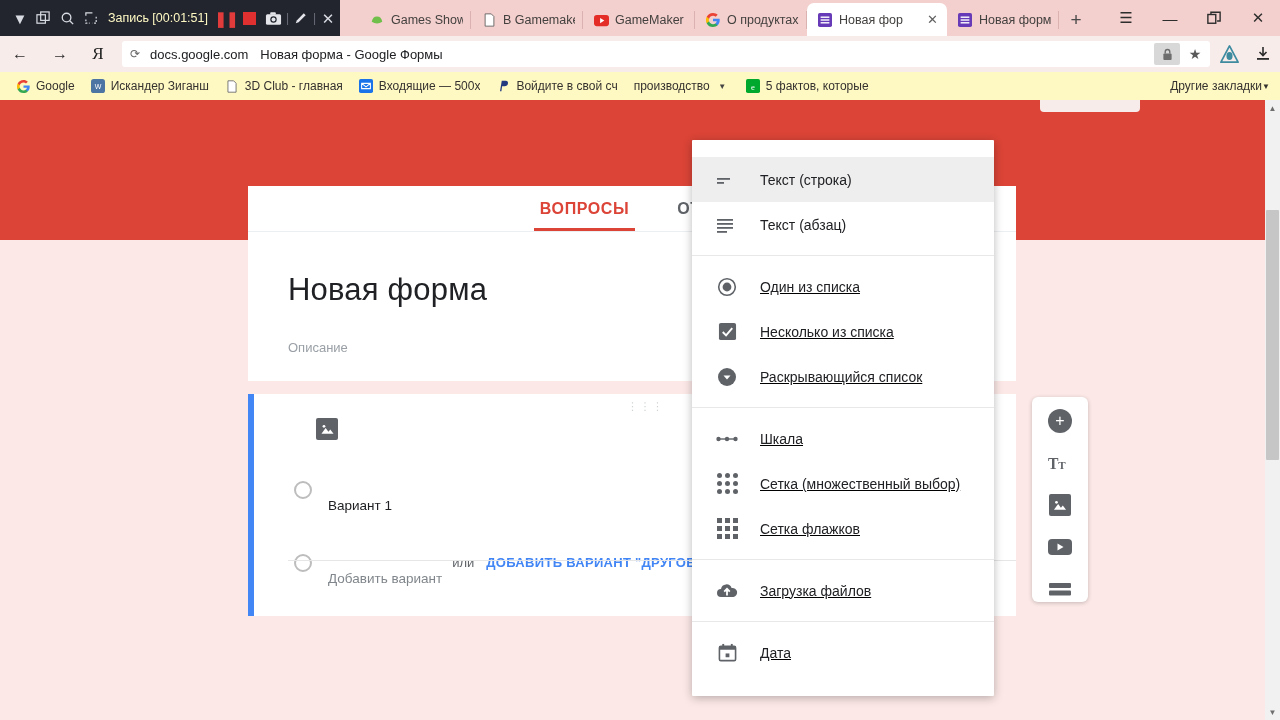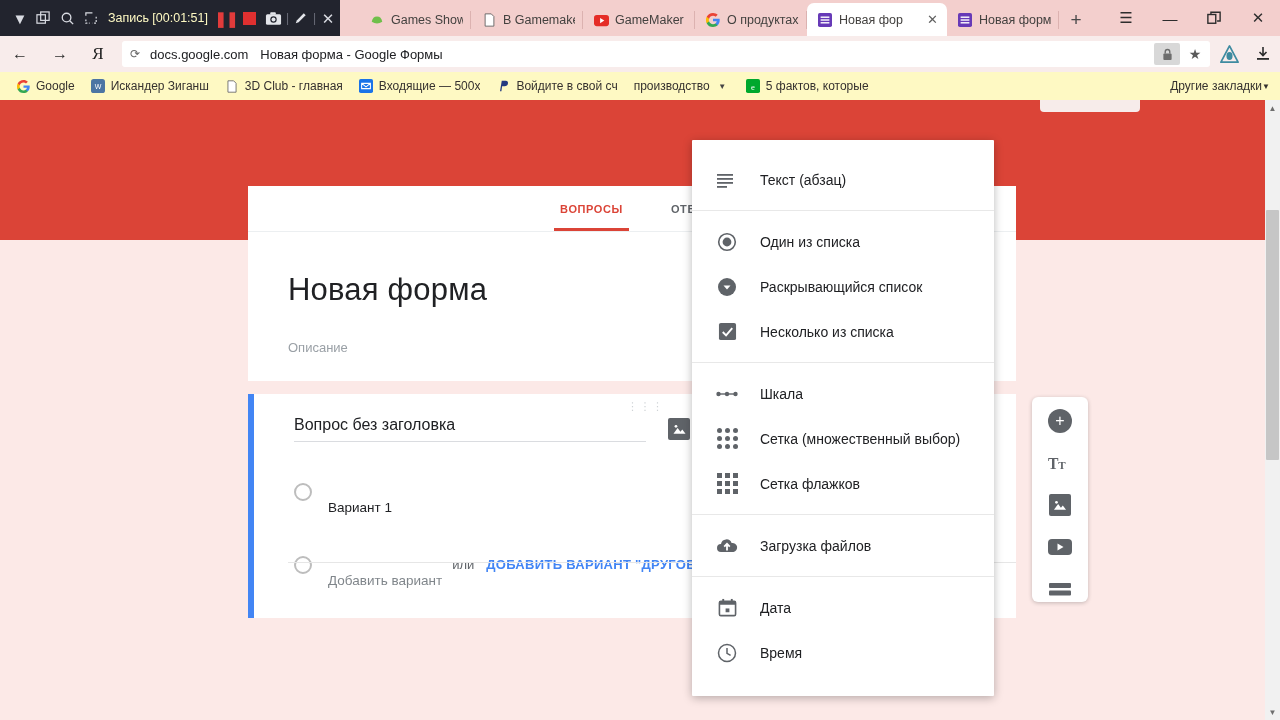--- a/index.html
+++ b/index.html
@@ -117,21 +117,21 @@
   .formwrap {
     position: absolute; top: 83px; left: 248px; width: 768px;
   }
   .formtabs {
     height: 48px; background: #fff; display: flex; align-items: stretch; justify-content: center;
     border-top: 3px solid #db4437;
     position: relative;
   }
   .ftab {
     display: flex; align-items: center; justify-content: center; padding: 0 24px;
-    font-size: 11px; letter-spacing: .6px; color: #5f6368; font-weight: 600;
+    font-size: 16px; letter-spacing: .6px; color: #5f6368; font-weight: 600;
     position: relative;
   }
   .ftab.sel { color: #db4437; }
   .ftab.sel::after {
     content:""; position: absolute; left: 18px; right: 18px; bottom: 0; height: 3px; background: #db4437;
   }
   .formhead {
     background: #fff; border-top: 1px solid #eceff1;
     padding: 40px 40px 26px 40px; min-height: 133px;
   }
@@ -185,21 +185,21 @@
           display:flex;align-items:center;justify-content:center; font-size: 16px; line-height:1;}
   .sq { width: 22px; height: 22px; border-radius: 2px; background: #5f6368; color:#fff;
         display:flex;align-items:center;justify-content:center; }
 
   
   .menu {
     position: absolute; left: 692px; top: 140px; width: 302px; height: 556px;
     background: #fff; box-shadow: 0 2px 10px rgba(0,0,0,.28); border-radius: 1px;
     padding-top: 9px;
   }
-  .mgroup + .mgroup { border-top: 1px solid #e8e8e8; }
+  .mgroup + .mgroup { border-top: 1px solid #e8e8e8; text-decoration: underline; }
   .mgroup { padding: 8px 0; }
   .mitem {
     height: 45px; display: flex; align-items: center; padding-left: 24px; gap: 22px;
   }
   .mitem.hl { background: #eeeeee; }
   .mitem .mlabel { font-size: 14px; color: #202124; }
   .micon { width: 22px; height: 22px; flex: 0 0 22px; display:flex; align-items:center; justify-content:center;
            color: #5f6368; }
   .dotgrid { display: grid; grid-template-columns: repeat(3, 5px); gap: 3px; }
   .dotgrid i { width: 5px; height: 5px; background: #5f6368; border-radius: 50%; display:block;}
@@ -447,21 +447,20 @@
       <div class="formhead">
         <div class="form-title">Новая форма</div>
         <div class="form-desc">Описание</div>
       </div>
 
       <div class="qcard">
         <div class="qdrag">
             <div>⋮⋮⋮</div>
           </div>
         <div class="qtitle-row">
-          <div class="qtitle">Вопрос без заголовка</div>
           <div class="qimg-btn">
             <svg width="15" height="13" viewBox="0 0 16 14">
                 <rect x="0" y="0" width="16" height="14" rx="1" fill="#5f6368"></rect>
                 <path d="M1.5 11.5 L6 5.5 L9 9.5 L11 7 L14.5 11.5 Z" fill="#fff"></path>
                 <circle cx="4.2" cy="3.6" r="1.5" fill="#fff"></circle>
               </svg>
           </div>
         </div>
         <div class="opt-row">
           <span class="radio"></span>
@@ -515,20 +514,29 @@
             <rect x="1" y="11.5" width="22" height="5" rx="1" fill="#5f6368"></rect>
           </svg>
       </div>
     </div>
 
   </div>
 
   <div class="menu">
 
     <div class="mgroup">
+      <div class="mitem hl">
+        <span class="micon">
+          <svg width="20" height="14" viewBox="0 0 20 14">
+              <rect x="0" y="5" width="13" height="1.8" fill="#5f6368"></rect>
+              <rect x="0" y="9" width="7" height="1.8" fill="#5f6368"></rect>
+            </svg>
+        </span>
+        <span class="mlabel">Текст (строка)</span>
+      </div>
       <div class="mitem">
         <span class="micon">
           <svg width="20" height="16" viewBox="0 0 20 16">
               <rect x="0" y="2" width="16" height="1.8" fill="#5f6368"></rect>
               <rect x="0" y="6" width="16" height="1.8" fill="#5f6368"></rect>
               <rect x="0" y="10" width="16" height="1.8" fill="#5f6368"></rect>
               <rect x="0" y="14" width="10" height="1.8" fill="#5f6368"></rect>
             </svg>
         </span>
         <span class="mlabel">Текст (абзац)</span>
@@ -540,35 +548,35 @@
         <span class="micon">
           <svg width="20" height="20" viewBox="0 0 20 20">
               <circle cx="10" cy="10" r="8.3" fill="none" stroke="#5f6368" stroke-width="1.6"></circle>
               <circle cx="10" cy="10" r="4.4" fill="#5f6368"></circle>
             </svg>
         </span>
         <span class="mlabel">Один из списка</span>
       </div>
       <div class="mitem">
         <span class="micon">
+          <svg width="19" height="19" viewBox="0 0 20 20">
+              <rect x="1" y="1" width="18" height="18" rx="2" fill="#5f6368"></rect>
+              <path d="M5 10.5 L8.5 14 L15 6.5" fill="none" stroke="#fff" stroke-width="2"></path>
+            </svg>
+        </span>
+        <span class="mlabel">Несколько из списка</span>
+      </div>
+      <div class="mitem">
+        <span class="micon">
           <svg width="20" height="20" viewBox="0 0 20 20">
               <circle cx="10" cy="10" r="9" fill="#5f6368"></circle>
               <path d="M6.5 8.5 L10 12.5 L13.5 8.5 Z" fill="#fff"></path>
             </svg>
         </span>
         <span class="mlabel">Раскрывающийся список</span>
-      </div>
-      <div class="mitem">
-        <span class="micon">
-          <svg width="19" height="19" viewBox="0 0 20 20">
-              <rect x="1" y="1" width="18" height="18" rx="2" fill="#5f6368"></rect>
-              <path d="M5 10.5 L8.5 14 L15 6.5" fill="none" stroke="#fff" stroke-width="2"></path>
-            </svg>
-        </span>
-        <span class="mlabel">Несколько из списка</span>
       </div>
     </div>
 
     <div class="mgroup">
       <div class="mitem">
         <span class="micon">
           <svg width="22" height="10" viewBox="0 0 22 10">
               <line x1="1.5" y1="5" x2="20.5" y2="5" stroke="#5f6368" stroke-width="1.4"></line>
               <circle cx="2.5" cy="5" r="2.2" fill="#5f6368"></circle>
               <circle cx="11" cy="5" r="2.2" fill="#5f6368"></circle>
@@ -629,29 +637,20 @@
           <svg width="19" height="19" viewBox="0 0 20 20">
               <rect x="1.5" y="3.5" width="17" height="15" rx="1.5" fill="none" stroke="#5f6368" stroke-width="1.7"></rect>
               <rect x="1.5" y="3.5" width="17" height="3.6" fill="#5f6368"></rect>
               <rect x="4.5" y="1" width="2" height="4" fill="#5f6368"></rect>
               <rect x="13.5" y="1" width="2" height="4" fill="#5f6368"></rect>
               <rect x="8" y="11" width="4" height="4" fill="#5f6368"></rect>
             </svg>
         </span>
         <span class="mlabel">Дата</span>
       </div>
-      <div class="mitem">
-        <span class="micon">
-          <svg width="20" height="20" viewBox="0 0 20 20">
-              <circle cx="10" cy="10" r="8.5" fill="none" stroke="#5f6368" stroke-width="1.5"></circle>
-              <path d="M10 5 V10.3 L13.6 12.4" fill="none" stroke="#5f6368" stroke-width="1.5"></path>
-            </svg>
-        </span>
-        <span class="mlabel">Время</span>
-      </div>
     </div>
   </div>
 
   <div class="vscroll">
     <div class="arrow">▲</div>
     <div class="thumb"></div>
     <div class="arrow" style="position:absolute;bottom:0;left:0;width:15px;">▼</div>
   </div>
 
 </div>

